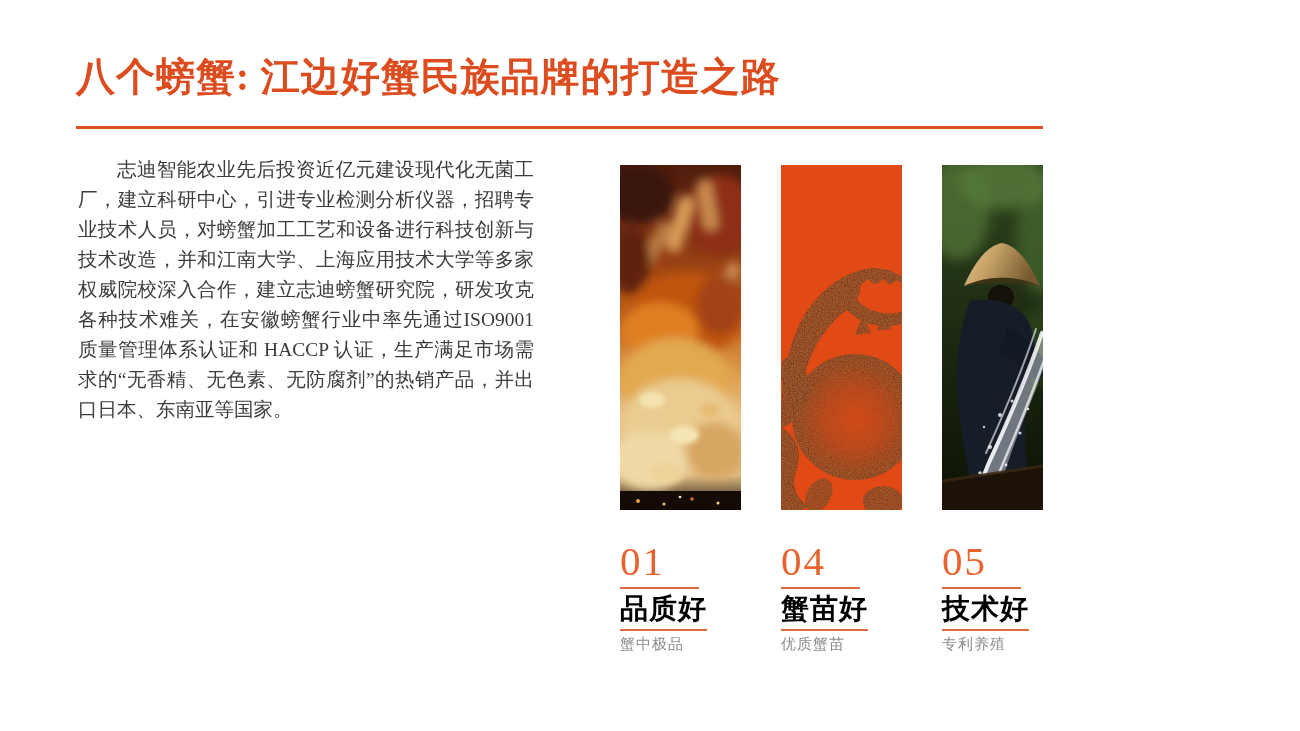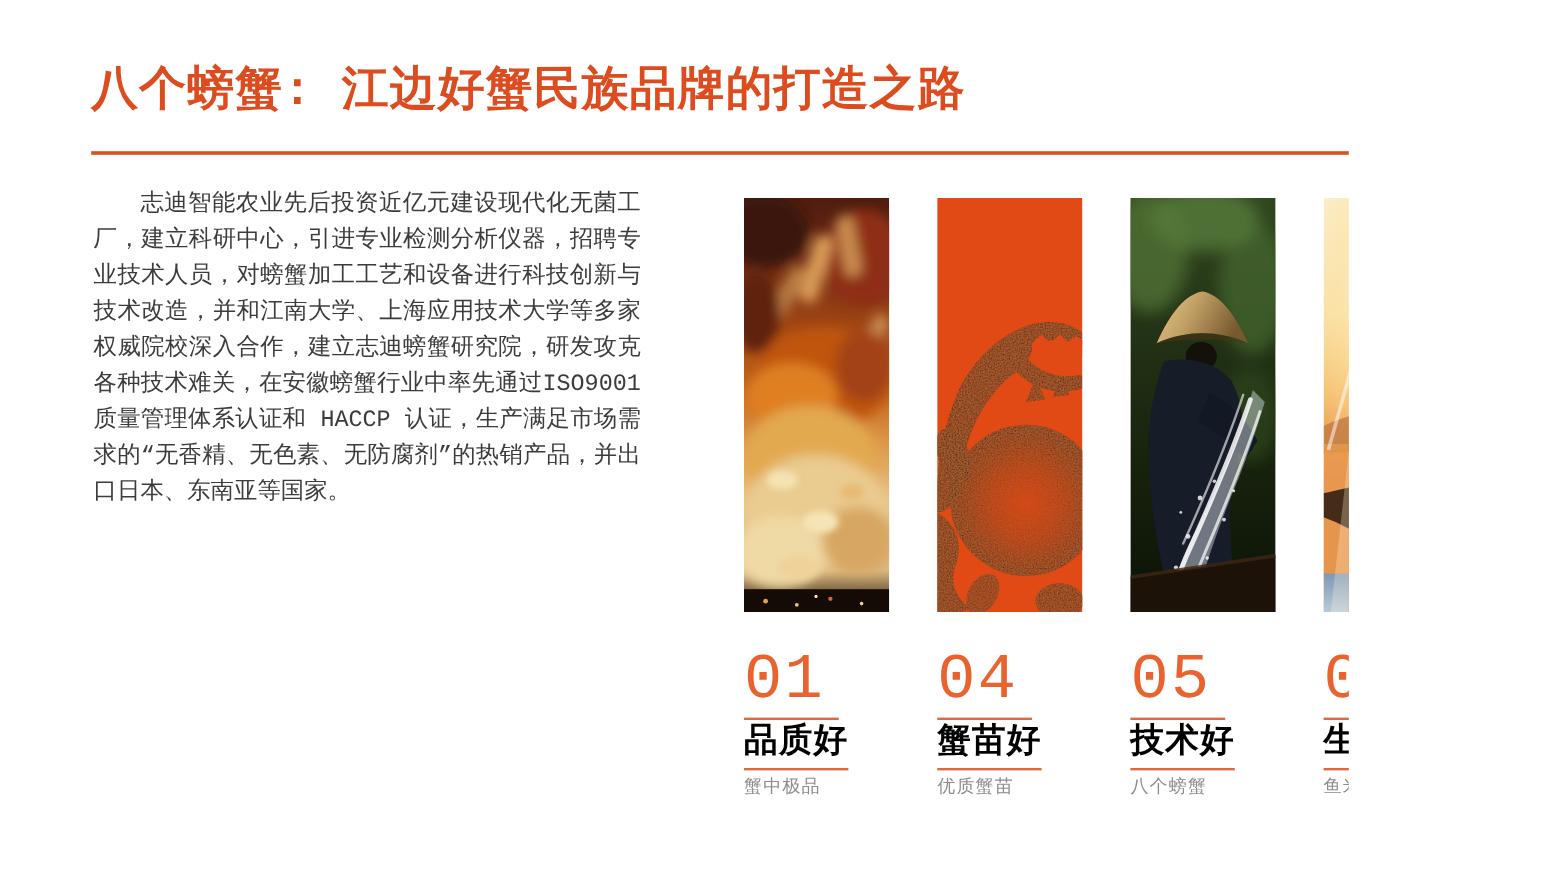--- a/index.html
+++ b/index.html
@@ -1,18 +1,18 @@
 <!DOCTYPE html>
 <html><head>
 <meta charset="utf-8">
 <style>
   html,body { margin:0; padding:0; background:#ffffff; }
   .slide {
-    position:relative; width:1124px; height:731px; background:#ffffff;
-    font-family:Liberation Mono, monospace; overflow:hidden;
+    position:relative; width:1043px; height:731px; background:#ffffff;
+    font-family:Liberation Serif, serif; overflow:hidden;
   }
   .page-title {
     position:absolute; left:76px; top:54px; width:1150px;
     font-size:39px; font-weight:900; letter-spacing:1px;
     color:#DC4C1E; line-height:1.2; white-space:nowrap;
   }
   .title-rule {
     position:absolute; left:76px; top:126px; width:1147px; height:3px;
     background:#D8521F;
   }
@@ -22,21 +22,21 @@
     text-align:justify;
   }
   .article p { margin:0 0 21px 0; text-indent:2em; }
   .features {
     position:absolute; left:620px; top:165px; width:604px;
     display:flex; justify-content:space-between;
   }
   .feature { width:121px; }
   .panel { display:block; width:121px; height:345px; }
   .feature-number {
-    margin-top:33px; width:79px; font-size:53px; line-height:0.92;
+    margin-top:33px; width:79px; font-size:41px; line-height:0.92;
     font-weight:300; letter-spacing:2px; color:#E9632F;
     padding-bottom:6px; border-bottom:2px solid #DB6A3F;
   }
   .feature-label {
     margin-top:4px; width:87px; font-size:28px; line-height:1.15;
     font-weight:700; letter-spacing:1px; color:#000000;
     padding-bottom:4px; border-bottom:2px solid #DB6A3F;
   }
   .feature-caption {
     margin-top:4px; font-size:15px; letter-spacing:1px; color:#8C8C8C;
@@ -192,21 +192,21 @@
           <circle cx="30" cy="330" r="2"></circle>
             <circle cx="86" cy="244" r="1.3"></circle>
             <circle cx="54" cy="318" r="1.5"></circle>
           <circle cx="42" cy="262" r="1.2"></circle>
         </g>
         <path d="M0,316 L121,298 L121,345 L0,345 Z" fill="#1D1208"></path>
         <path d="M0,316 L121,298" stroke="#3C2712" stroke-width="3" opacity="0.8"></path>
       </svg>
       <div class="feature-number">05</div>
       <div class="feature-label">技术好</div>
-      <div class="feature-caption">八个螃蟹</div>
+      <div class="feature-caption">专利养殖</div>
     </div>
 
     <div class="feature">
       <svg class="panel" viewBox="0 0 121 345" role="img">
         <defs>
           <linearGradient id="p4bg" x1="0" y1="0" x2="0" y2="1">
             <stop offset="0" stop-color="#FBF0D2"></stop>
               <stop offset="0.28" stop-color="#F9E0A6"></stop>
             <stop offset="0.46" stop-color="#F5C172"></stop>
               <stop offset="0.58" stop-color="#EEA254"></stop>

